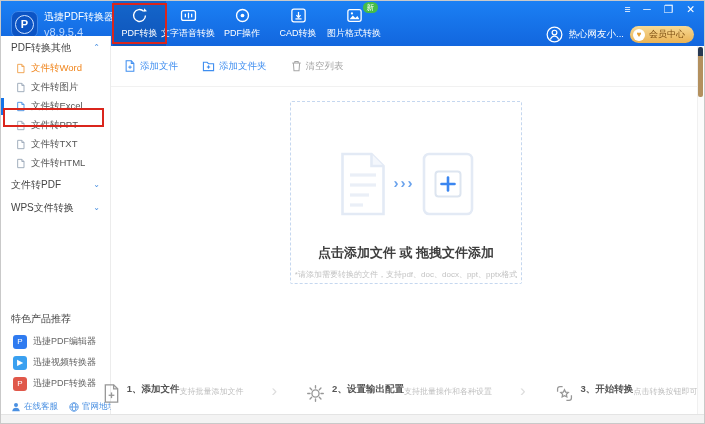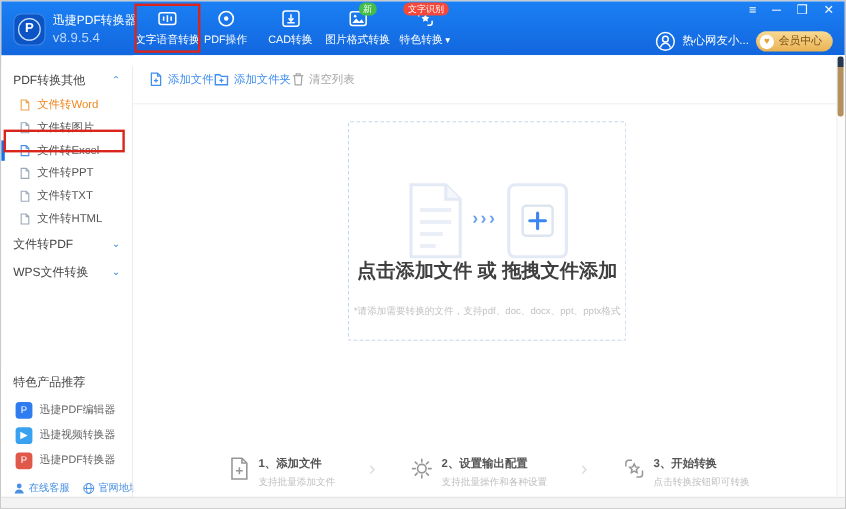--- a/index.html
+++ b/index.html
@@ -32,21 +32,21 @@
   .win-controls{position:absolute;top:3px;right:9px;display:flex;gap:13px;color:#fff;font-size:10.5px;line-height:1}
   .win-controls span{cursor:pointer}
 
   .user{position:absolute;right:10px;top:25px;display:flex;align-items:center;gap:6px}
   .user .name{color:#fff;font-size:9.5px;max-width:64px;white-space:nowrap;overflow:hidden}
   .vip{display:flex;align-items:center;gap:4px;background:linear-gradient(180deg,#f8da95,#e9b254);border-radius:9px;
        padding:2px 9px 2px 3px;font-size:9px;color:#7a4c10;cursor:pointer}
   .vip .heart{width:12px;height:12px;border-radius:50%;background:#fff;color:#e59f35;font-size:8px;display:flex;align-items:center;justify-content:center}
 
   
-  .sidebar{position:absolute;left:0;top:54px;bottom:0;width:110px;background:#fff;border-right:1px solid #ececec}
+  .sidebar{position:absolute;left:0;top:35px;bottom:0;width:110px;background:#fff;border-right:1px solid #ececec}
   .sec{display:flex;align-items:center;justify-content:space-between;height:23px;padding:0 10px;font-size:10px;color:#444;cursor:pointer}
   .sec .chev{color:#4a90e2;font-size:8px}
   .item{position:relative;display:flex;align-items:center;gap:5px;height:19px;padding-left:15px;font-size:9.5px;color:#555;cursor:pointer}
   .item svg{flex:none}
   .item.word{color:#f0851c}
   .item .doc{color:#9aa7b8}
   .item.word .doc{color:#f0a04a}
   .item.excel .doc{color:#4a90e2}
   .sel-bar{position:absolute;left:0;top:1px;bottom:1px;width:3px;background:#1574e8}
 
@@ -55,34 +55,34 @@
   .prod{display:flex;align-items:center;gap:6px;height:21px;padding-left:12px;font-size:9px;color:#666;cursor:pointer}
   .pic{width:14px;height:14px;border-radius:3px;color:#fff;font-size:8px;display:flex;align-items:center;justify-content:center;flex:none}
   .prod:nth-of-type(2) .pic{background:#2f7bf0}
   .prod:nth-of-type(3) .pic{background:#3aa0f0}
   .prod:nth-of-type(4) .pic{background:#e0584a}
   .links{display:flex;gap:11px;padding:7px 8px 0 10px}
   .link{display:flex;align-items:center;gap:3px;font-size:8.5px;color:#4a90e2;cursor:pointer;white-space:nowrap}
 
   
   .main{position:absolute;left:110px;top:45px;right:0;bottom:0;background:#fff}
-  .toolbar{display:flex;align-items:center;height:41px;padding-left:13px;border-bottom:1px solid #f1f1f1}
+  .toolbar{display:flex;align-items:center;gap:24px;height:41px;padding-left:13px;border-bottom:1px solid #f1f1f1}
   .tbtn{display:flex;align-items:center;gap:4px;font-size:9.5px;color:#3f8ef0;cursor:pointer}
   .tbtn.gray{color:#a6a6a6}
 
   .dropzone{position:absolute;left:179px;top:55px;width:232px;height:183px;border:1px dashed #c5d7ef;border-radius:2px}
   .dz-inner{position:absolute;left:50%;top:50px;transform:translateX(-50%);display:flex;flex-direction:column;align-items:center;width:230px}
   .dz-icons{display:flex;align-items:center;gap:7px}
   .dz-arrows{font-size:15px;font-weight:bold;color:#6ba3ec;letter-spacing:2px;line-height:1;padding-bottom:4px}
-  .dz-title{font-size:16px;font-weight:bold;color:#3f3f3f;white-space:nowrap}
-  .dz-hint{margin-top:17px;font-size:8px;color:#c3c3c3;white-space:nowrap}
+  .dz-title{margin-top:28px;font-size:13px;font-weight:bold;color:#3f3f3f;white-space:nowrap}
+  .dz-hint{margin-top:7px;font-size:8px;color:#c3c3c3;white-space:nowrap}
 
   .steps{position:absolute;left:0;right:0;bottom:13px;height:34px;display:flex;align-items:center;justify-content:center;gap:28px}
   .step{display:flex;align-items:flex-start;gap:6px;cursor:default}
-  .step .col{display:flex;flex-direction:column}
+  .step .col{display:flex;flex-direction:row}
   .step .tt{font-size:9.5px;color:#555;font-weight:bold;white-space:nowrap}
   .step .dd{font-size:8px;color:#bfbfbf;margin-top:3px;white-space:nowrap}
   .step-sep{font-size:17px;color:#ddd;line-height:1;padding-bottom:6px}
 
   .bottom-strip{position:absolute;left:0;right:0;bottom:0;height:9px;background:#f3f3f3;border-top:1px solid #e4e4e4}
   .scroll-track{position:absolute;right:0;top:45px;bottom:9px;width:7px;background:#fcfcfc;border-left:1px solid #f0f0f0}
   .scroll-thumb{position:absolute;right:1px;top:46px;width:5px;height:50px;border-radius:2px;
     background:linear-gradient(180deg,#273851 0 9px,#b3905e 9px)}
 
   .anno{position:absolute;border:2px solid #da251c;z-index:60;pointer-events:none}
@@ -99,20 +99,27 @@
       <div class="logo-tile">
           <i>P</i>
         </div>
       <div class="logo-txt">
         <span class="logo-name">迅捷PDF转换器</span>
         <span class="logo-ver">v8.9.5.4</span>
       </div>
     </div>
 
     <div class="tabs">
+      <div class="tab active">
+        <svg width="17" height="17" viewBox="0 0 20 20" fill="none" stroke="#fff" stroke-width="1.6">
+            <path d="M17 10a7 7 0 1 1-2.1-5"></path>
+            <path d="M15.6 1.6 14.9 5.6l3.9-.7z" fill="#fff" stroke="none"></path>
+          </svg>
+        <span class="lbl">PDF转换</span>
+      </div>
       <div class="tab">
         <svg width="17" height="17" viewBox="0 0 20 20" fill="none" stroke="#fff" stroke-width="1.5">
             <rect x="1.8" y="4.2" width="16.4" height="11.6" rx="2.4"></rect>
             <line x1="6.3" y1="8" x2="6.3" y2="12"></line>
             <line x1="10" y1="6.6" x2="10" y2="13.4"></line>
             <line x1="13.7" y1="8" x2="13.7" y2="12"></line>
           </svg>
         <span class="lbl">文字语音转换</span>
       </div>
       <div class="tab">
@@ -132,29 +139,20 @@
         <span class="lbl">CAD转换</span>
       </div>
       <div class="tab">
         <span class="badge green">新</span>
         <svg width="17" height="17" viewBox="0 0 20 20" fill="none" stroke="#fff" stroke-width="1.5">
             <rect x="2.2" y="3.2" width="15.6" height="13.6" rx="2.4"></rect>
             <circle cx="7" cy="7.6" r="1.3" fill="#fff" stroke="none"></circle>
             <path d="M4.2 14.4 8 10l3 3 2.4-2.4 2.4 3.8z" fill="#fff" stroke="none"></path>
           </svg>
         <span class="lbl"><span>图片格式转换</span></span>
-      </div>
-      <div class="tab">
-        <span class="badge red">文字识别</span>
-        <svg width="17" height="17" viewBox="0 0 20 20" fill="none" stroke="#fff" stroke-width="1.5">
-            <path d="M3.4 8V5.6a2.2 2.2 0 0 1 2.2-2.2H8"></path>
-            <path d="M16.6 12v2.4a2.2 2.2 0 0 1-2.2 2.2H12"></path>
-            <path d="M10 5.9l1.2 2.4 2.6.4-1.9 1.85.45 2.6L10 11.9l-2.35 1.25.45-2.6-1.9-1.85 2.6-.4z" fill="#fff" stroke="none"></path>
-          </svg>
-        <span class="lbl"><span>特色转换</span><span class="caret">▾</span></span>
       </div>
     </div>
 
     <div class="win-controls">
       <span>≡</span>
       <span>─</span>
       <span>❐</span>
       <span>✕</span>
     </div>
 

